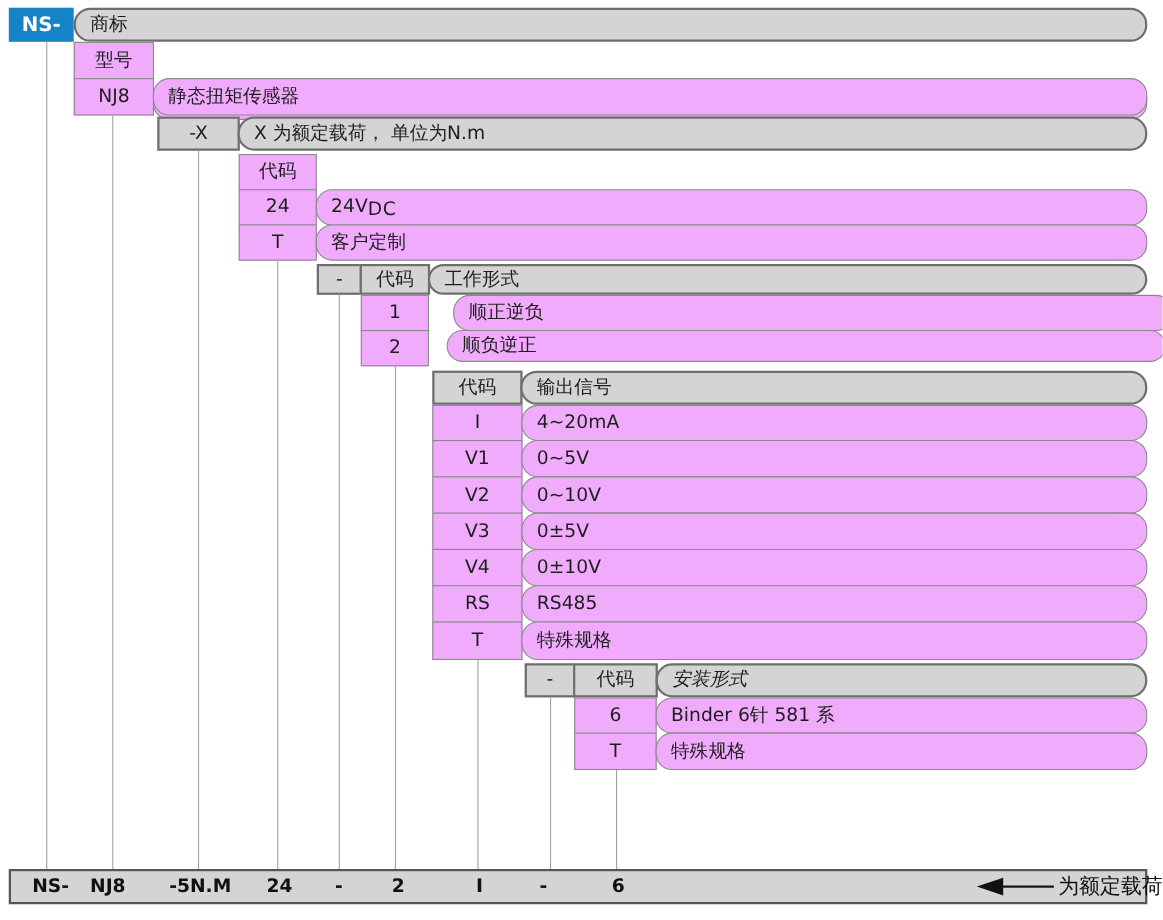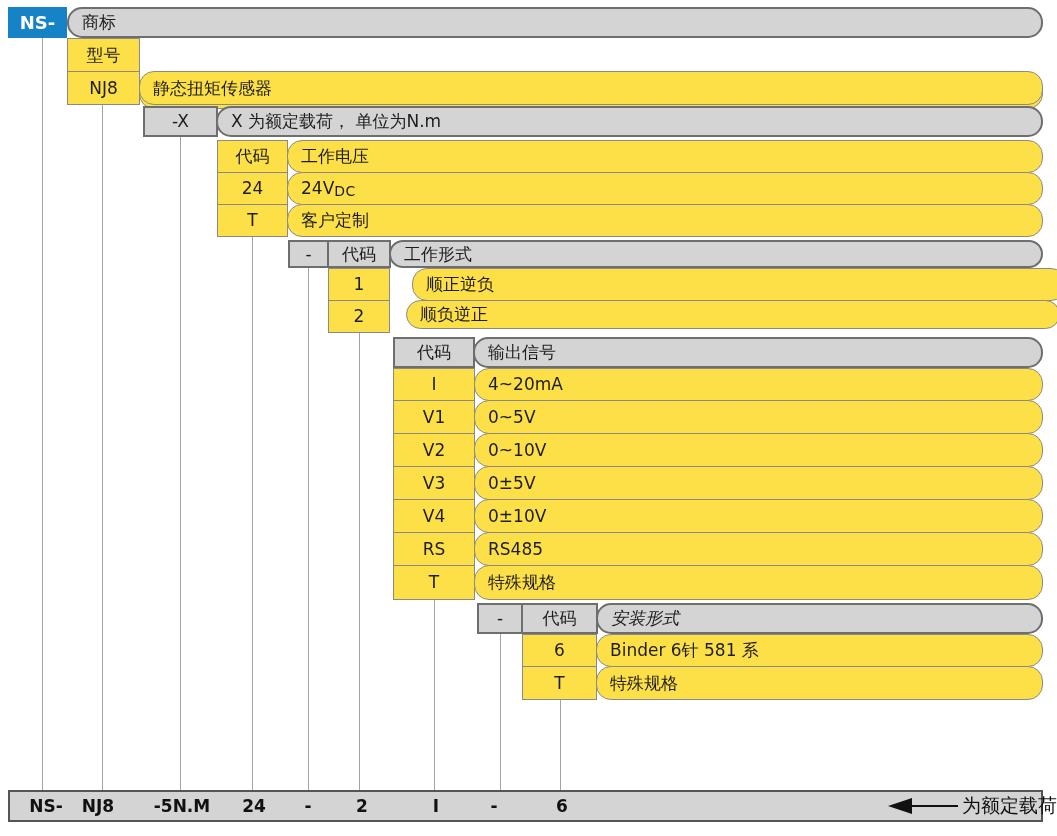--- a/index.html
+++ b/index.html
@@ -1,26 +1,26 @@
 <!DOCTYPE html>
 <html><head>
 <meta charset="utf-8">
 <style>
   html,body{margin:0;padding:0;background:#ffffff;}
   .stage{position:relative;width:1057px;height:836px;background:#ffffff;
          font-family:"DejaVu Sans","Liberation Sans",sans-serif;color:#1d1d1d;overflow:hidden;}
-  .cell{position:absolute;box-sizing:border-box;border:1px solid #8a8a8a;background:#fde047;
+  .cell{position:absolute;box-sizing:border-box;border:1px solid #8a8a8a;background:#f0abfc;
         display:flex;align-items:center;font-size:17px;line-height:1;}
   .code{justify-content:center;}
   .desc{padding-left:13px;border-radius:15px;}
   .gray{background:#d4d4d4;border:2px solid #6e6e6e;}
   .brand-box{position:absolute;box-sizing:border-box;background:#1583c6;color:#ffffff;
              font-weight:bold;font-size:18px;display:flex;align-items:center;justify-content:center;}
   .vline{position:absolute;width:1px;background:#a3a3a3;}
-  .sub{font-size:14px;display:inline-block;transform:translateY(2px);letter-spacing:0.5px;text-align:center;}
+  .sub{font-size:17px;display:inline-block;transform:translateY(2px);letter-spacing:0.5px;text-align:center;}
   .bottom-bar{position:absolute;left:8px;top:790px;width:1035px;height:32px;box-sizing:border-box;
               background:#d4d4d4;border:2px solid #555555;}
   .bottom-item{position:absolute;top:50%;transform:translate(-50%,-50%);font-weight:bold;
                font-size:17px;color:#111;white-space:nowrap;}
   .arrow-head{position:absolute;left:878px;top:50%;transform:translateY(-50%);width:0;height:0;
               border-top:8px solid transparent;border-bottom:8px solid transparent;
               border-right:24px solid #111;}
   .arrow-line{position:absolute;left:900px;top:50%;transform:translateY(-50%);width:48px;height:2px;background:#111;}
   .arrow-label{position:absolute;left:952px;top:50%;transform:translateY(-50%);font-size:19px;color:#111;white-space:nowrap;}
 </style>
@@ -34,21 +34,20 @@
 
   <div class="cell code" style="left:67px;top:38px;width:73px;height:34px;">型号</div>
   <div class="cell desc" style="left:139px;top:38px;width:904px;height:34px;margin-top:37px;">产品名称</div>
   <div class="cell code" style="left:67px;top:71px;width:73px;height:34px;">NJ8</div>
   <div class="cell desc" style="left:139px;top:71px;width:904px;height:34px;">静态扭矩传感器</div>
 
   <div class="cell code gray" style="left:143px;top:106px;width:75px;height:31px;">-X</div>
   <div class="cell desc gray" style="left:216px;top:106px;width:827px;height:31px;">X 为额定载荷， 单位为N.m</div>
 
   <div class="cell code" style="left:217px;top:140px;width:71px;height:33px;">代码</div>
-  <div class="cell desc" style="left:287px;top:140px;width:756px;height:33px;">工作电压</div>
   <div class="cell code" style="left:217px;top:172px;width:71px;height:33px;">24</div>
   <div class="cell desc" style="left:287px;top:172px;width:756px;height:33px;">
     <span>24V</span>
       <span class="sub">DC</span>
   </div>
   <div class="cell code" style="left:217px;top:204px;width:71px;height:33px;">T</div>
   <div class="cell desc" style="left:287px;top:204px;width:756px;height:33px;">客户定制</div>
 
   <div class="cell code gray" style="left:288px;top:240px;width:41px;height:28px;">-</div>
   <div class="cell code gray" style="left:327px;top:240px;width:64px;height:28px;">代码</div>

